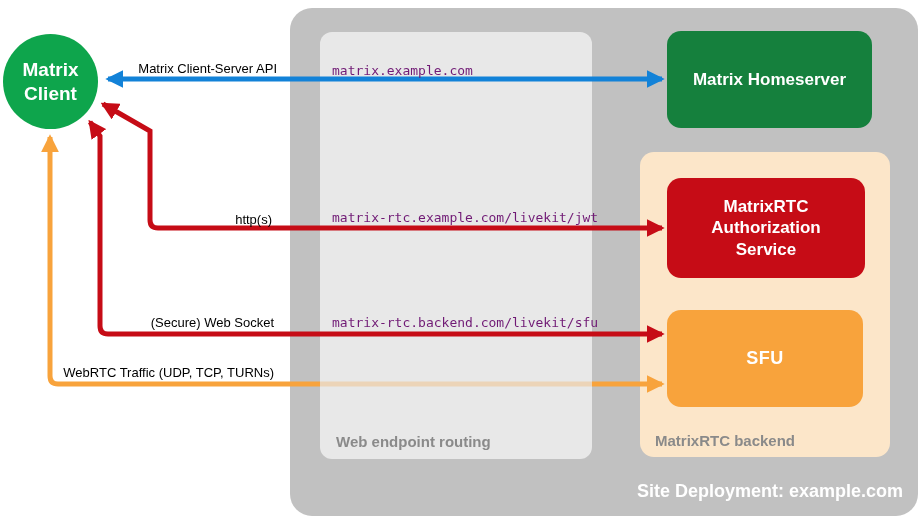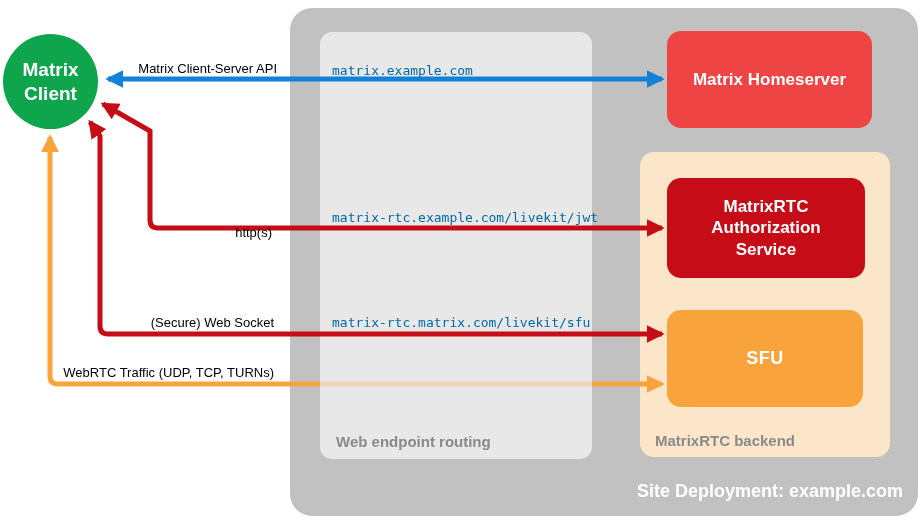--- a/index.html
+++ b/index.html
@@ -29,40 +29,40 @@
   .caption.backend{left:15px;bottom:8px;}
   .site-label{
     position:absolute;right:15px;bottom:14px;
     font-weight:bold;font-size:18px;color:#ffffff;z-index:3;
   }
   
   .node{
     display:flex;align-items:center;justify-content:center;text-align:center;
     color:#ffffff;font-weight:bold;border-radius:14px;z-index:4;
   }
-  .homeserver{left:667px;top:31px;width:205px;height:97px;background:#ef4444;font-size:17px;}
+  .homeserver{left:667px;top:31px;width:205px;height:97px;background:#15803d;font-size:17px;}
   .auth{left:667px;top:178px;width:198px;height:100px;background:#c60c16;font-size:17px;line-height:1.25;padding:4px 28px;box-sizing:border-box;}
   .sfu{left:667px;top:310px;width:196px;height:97px;background:#f8a33c;font-size:18px;letter-spacing:.5px;}
   .client-circle{
     left:3px;top:34px;width:95px;height:95px;border-radius:50%;
     background:#0ea54c;display:flex;align-items:center;justify-content:center;
     text-align:center;color:#ffffff;font-weight:bold;font-size:19px;line-height:1.25;
     white-space:pre-line;z-index:4;
   }
   
   svg.arrows{position:absolute;left:0;top:0;z-index:5;pointer-events:none;}
   
   .arrow-label{
     position:absolute;z-index:6;font-size:13px;color:#000000;
     text-align:right;white-space:nowrap;line-height:15px;
   }
   .endpoint-label{
     position:absolute;z-index:6;left:332px;
     font-family:"DejaVu Sans Mono","Liberation Mono",monospace;
-    font-size:13px;color:#0369a1;white-space:nowrap;line-height:15px;
+    font-size:13px;color:#701a75;white-space:nowrap;line-height:15px;
   }
 </style>
 </head>
 <body>
 
 <div class="canvas">
 
   <div class="abs site-box">
     <div class="site-label">Site Deployment: example.com</div>
   </div>
@@ -103,25 +103,25 @@
 
     <path d="M 90 122 L 100 136 L 100 326 Q 100 334 108 334 L 662 334" stroke="#c60c16" stroke-width="5" fill="none" marker-start="url(#mk-red)" marker-end="url(#mk-red)"></path>
 
     <path d="M 103 104 L 150 131 L 150 220 Q 150 228 158 228 L 662 228" stroke="#c60c16" stroke-width="5" fill="none" marker-start="url(#mk-red)" marker-end="url(#mk-red)"></path>
 
     <path d="M 108 79 L 662 79" stroke="#1282d8" stroke-width="5" fill="none" marker-start="url(#mk-blue)" marker-end="url(#mk-blue)"></path>
   </svg>
 
   <div class="arrow-label" style="left:67px;top:61px;width:210px;">Matrix Client-Server API</div>
 
-  <div class="arrow-label" style="left:62px;top:225px;width:210px;">http(s)</div>
+  <div class="arrow-label" style="left:62px;top:212px;width:210px;">http(s)</div>
 
   <div class="arrow-label" style="left:64px;top:315px;width:210px;">(Secure) Web Socket</div>
 
   <div class="arrow-label" style="left:40px;top:365px;width:234px;">WebRTC Traffic (UDP, TCP, TURNs)</div>
 
   <div class="endpoint-label" style="top:63px;">matrix.example.com</div>
 
   <div class="endpoint-label" style="top:210px;text-align:right;">matrix-rtc.example.com/livekit/jwt</div>
 
-  <div class="endpoint-label" style="top:315px;">matrix-rtc.matrix.com/livekit/sfu</div>
+  <div class="endpoint-label" style="top:315px;">matrix-rtc.backend.com/livekit/sfu</div>
 
 </div>
 
 </body></html>

